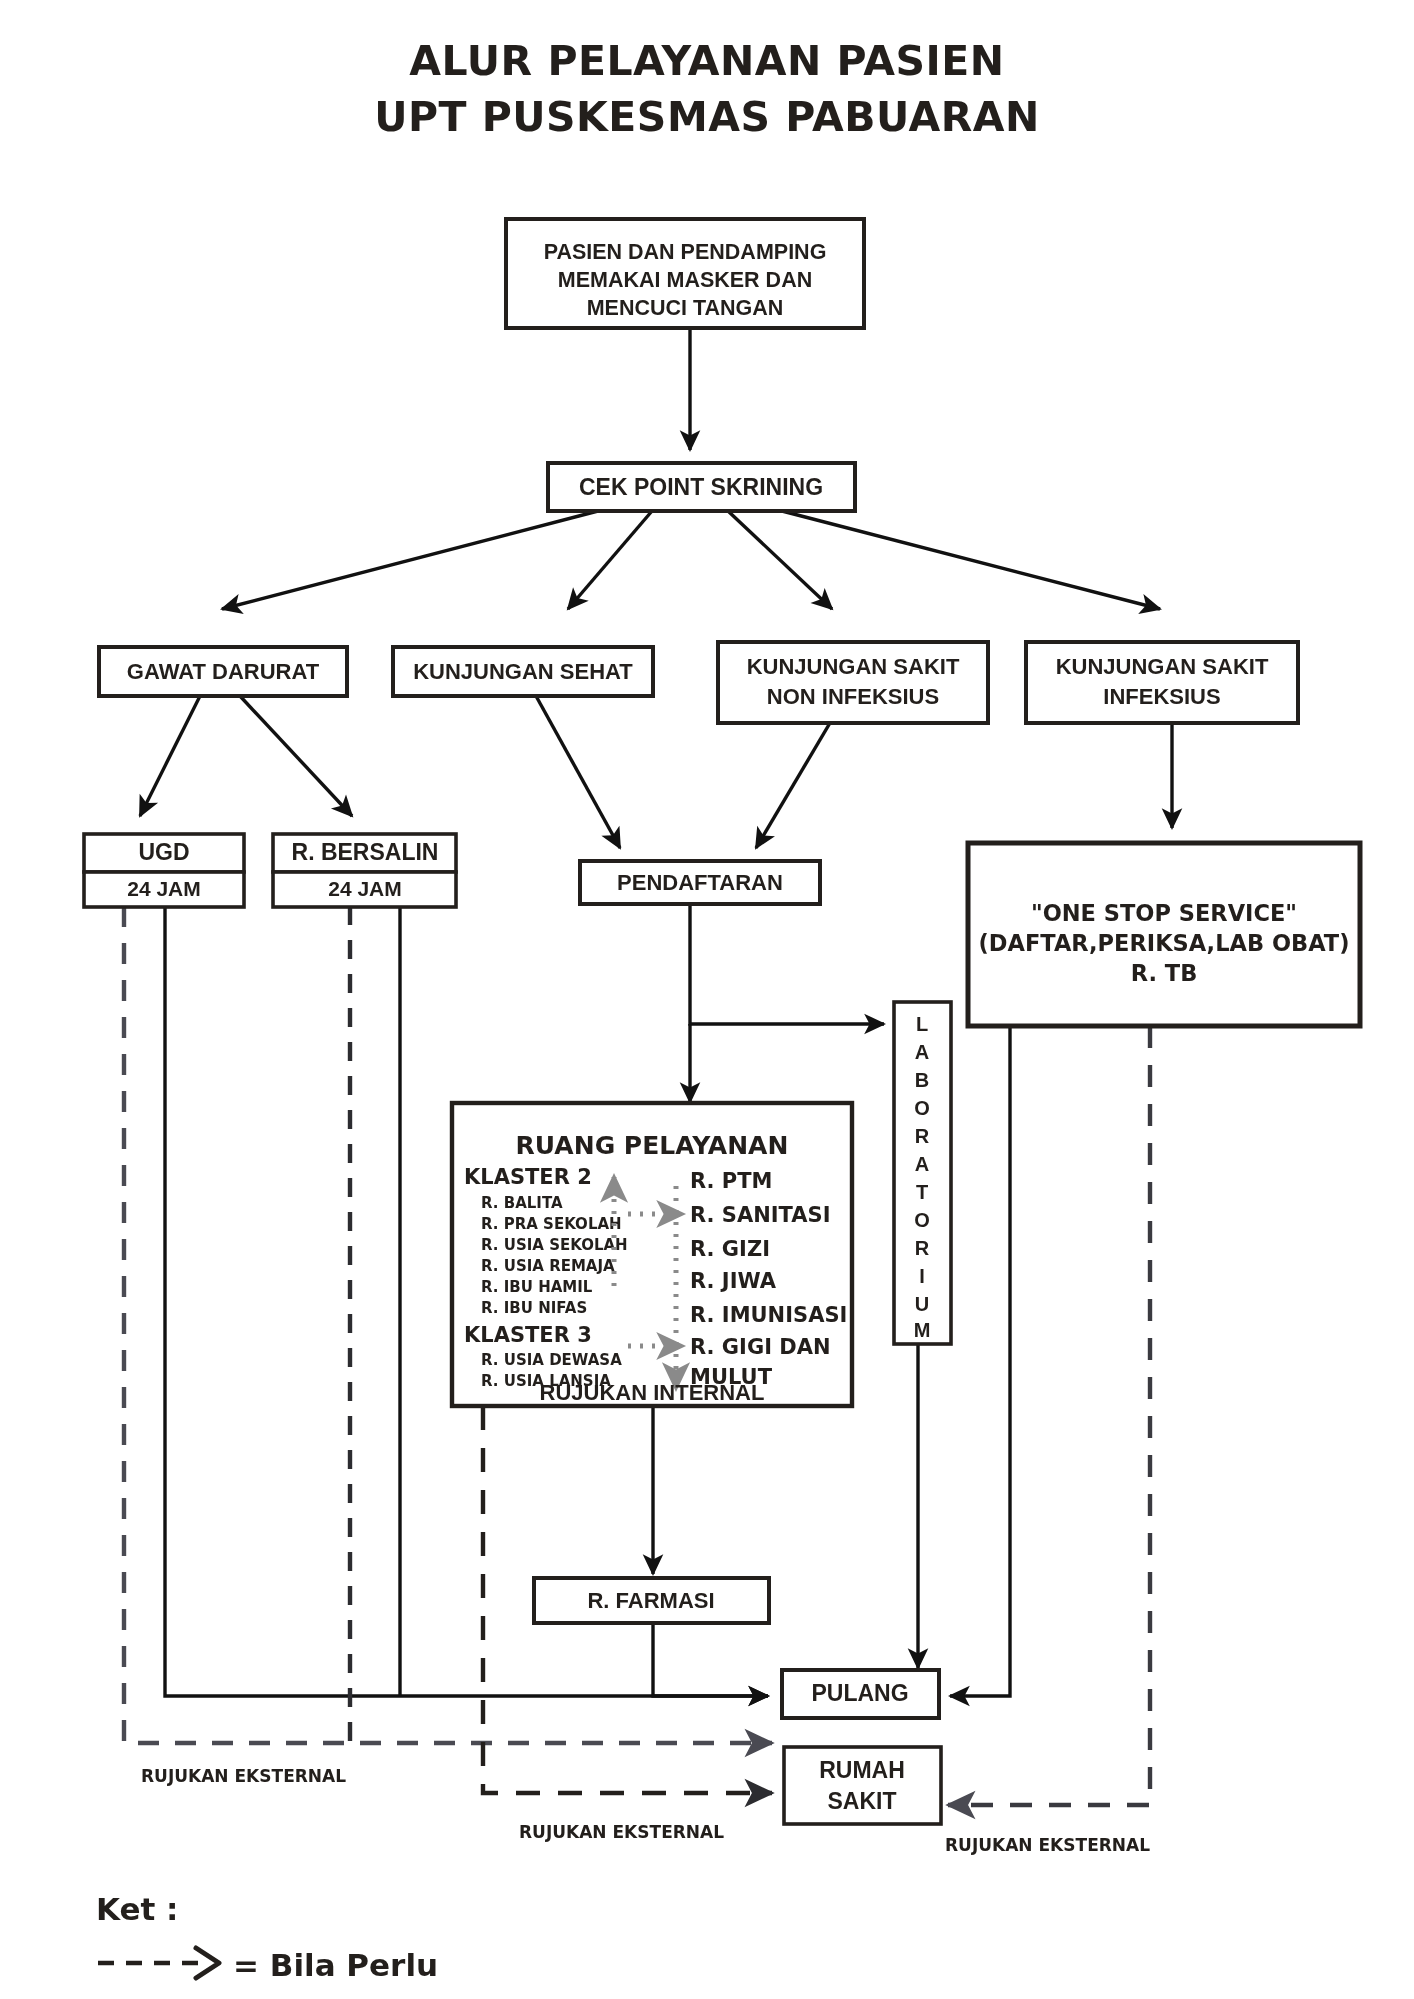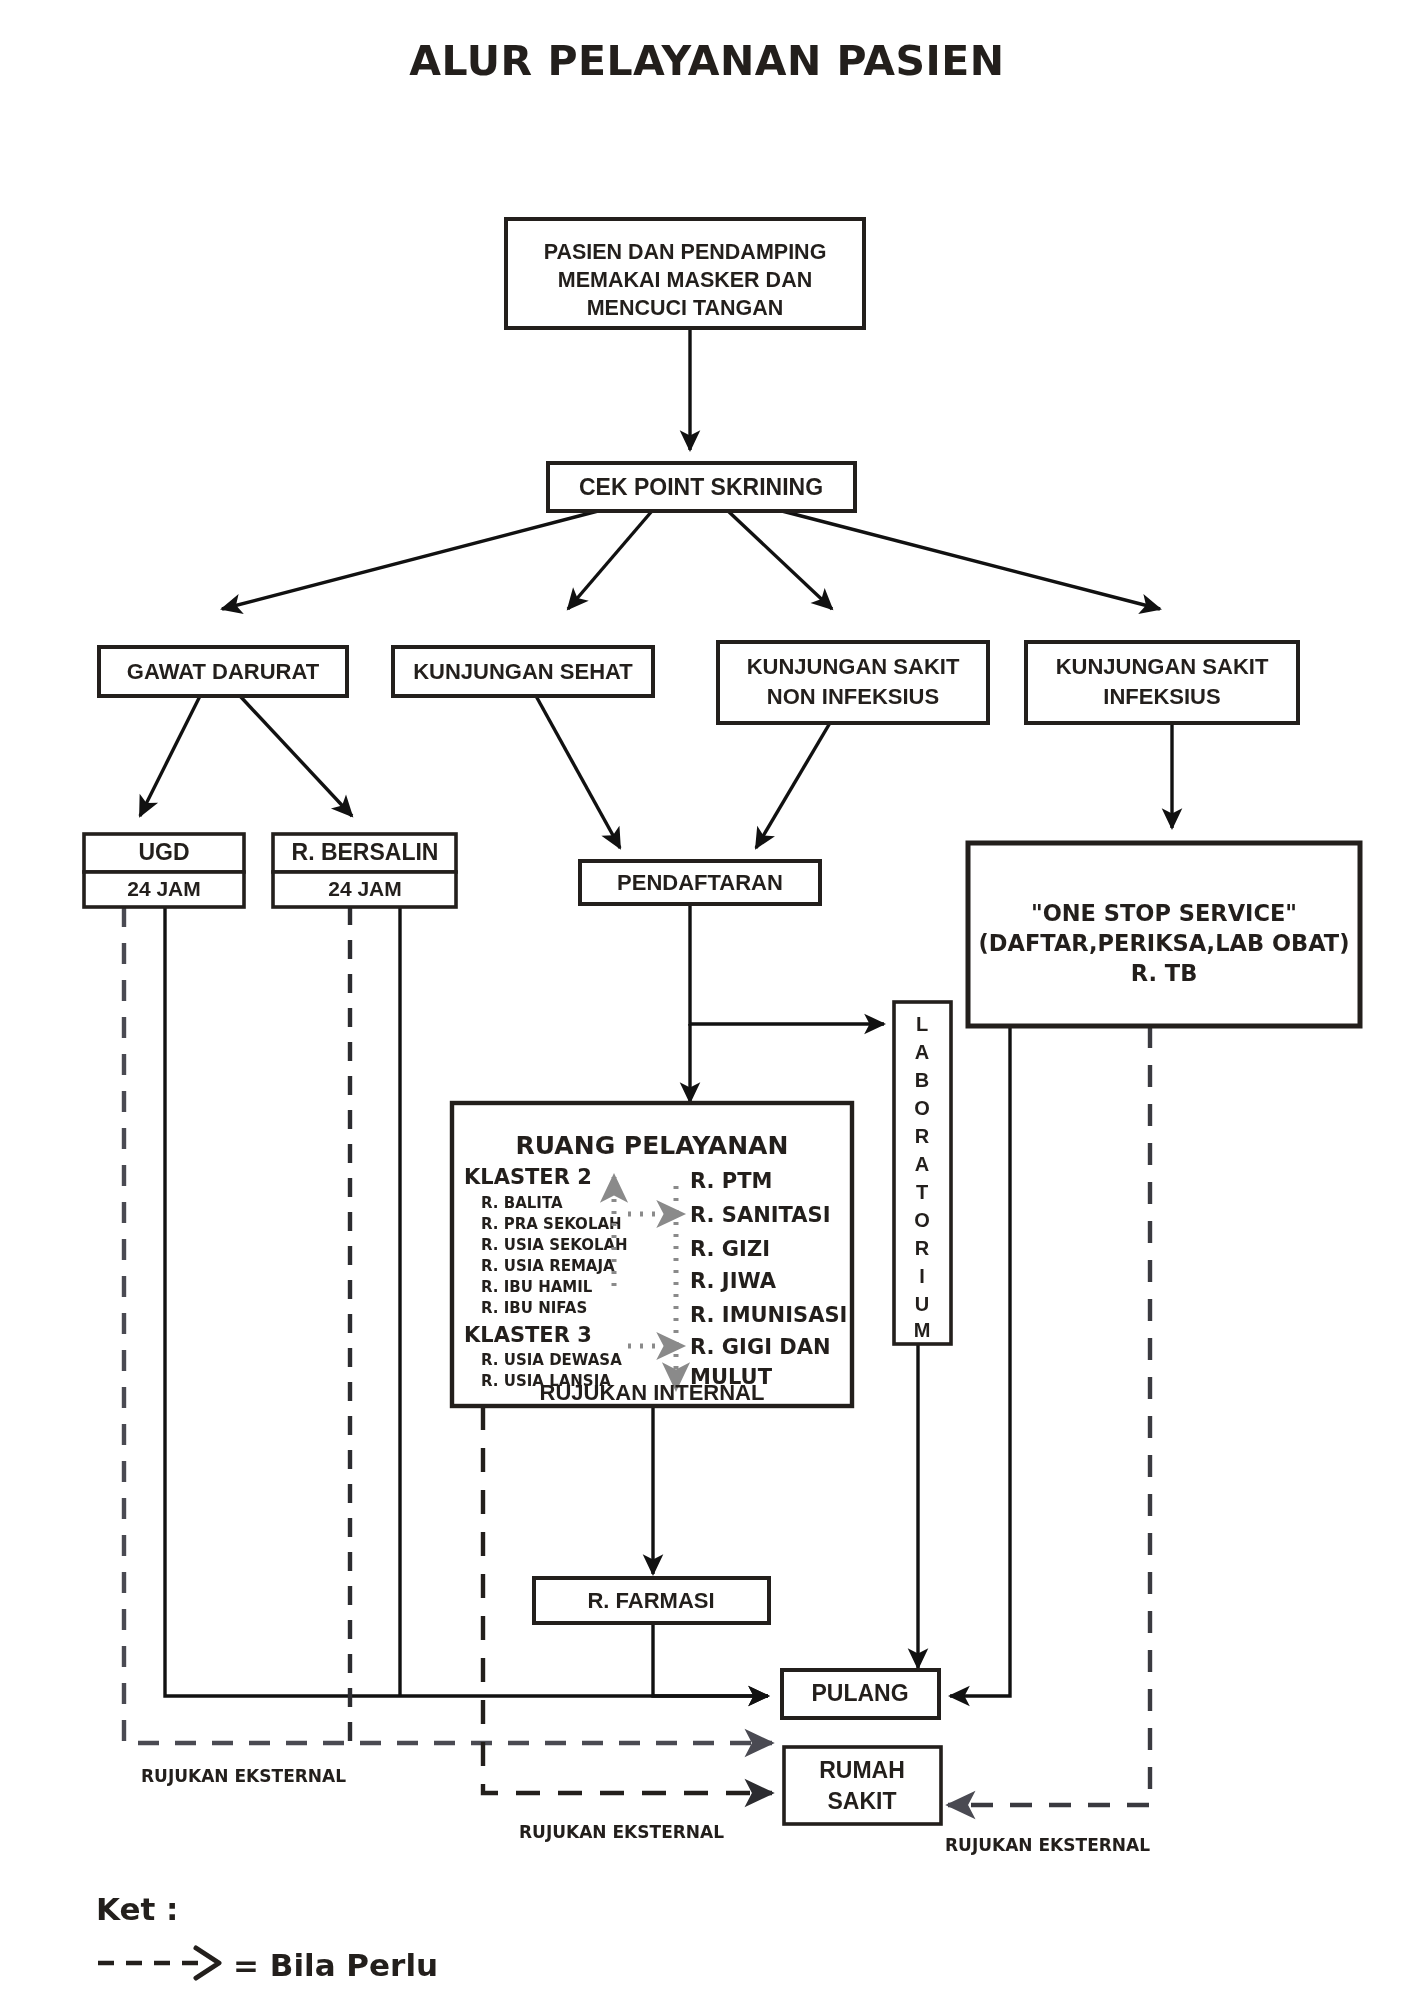--- a/index.html
+++ b/index.html
@@ -62,20 +62,21 @@
     fill: #231f1c;
   }
 </style>
 </head>
 <body>
 
 <div id="stage">
 
   <div class="title-wrap">
     <span class="title-line">ALUR PELAYANAN PASIEN</span>
+    <span class="title-line">UPT PUSKESMAS PABUARAN</span>
   </div>
 
   <svg id="flow" viewBox="0 0 1414 1999" xmlns="http://www.w3.org/2000/svg">
     <defs>
       <marker id="arrSolid" viewBox="0 0 12 12" refX="10.5" refY="6" markerWidth="7" markerHeight="7" orient="auto-start-reverse">
         <path d="M0.5,0.8 L11.5,6 L0.5,11.2 L3.2,6 Z" fill="#111111"></path>
       </marker>
       <marker id="arrDashBlack" viewBox="0 0 12 12" refX="10.5" refY="6" markerWidth="7.5" markerHeight="7.5" orient="auto-start-reverse">
         <path d="M0.5,0.8 L11.5,6 L0.5,11.2 L3.2,6 Z" fill="#2c2c30"></path>
       </marker>

